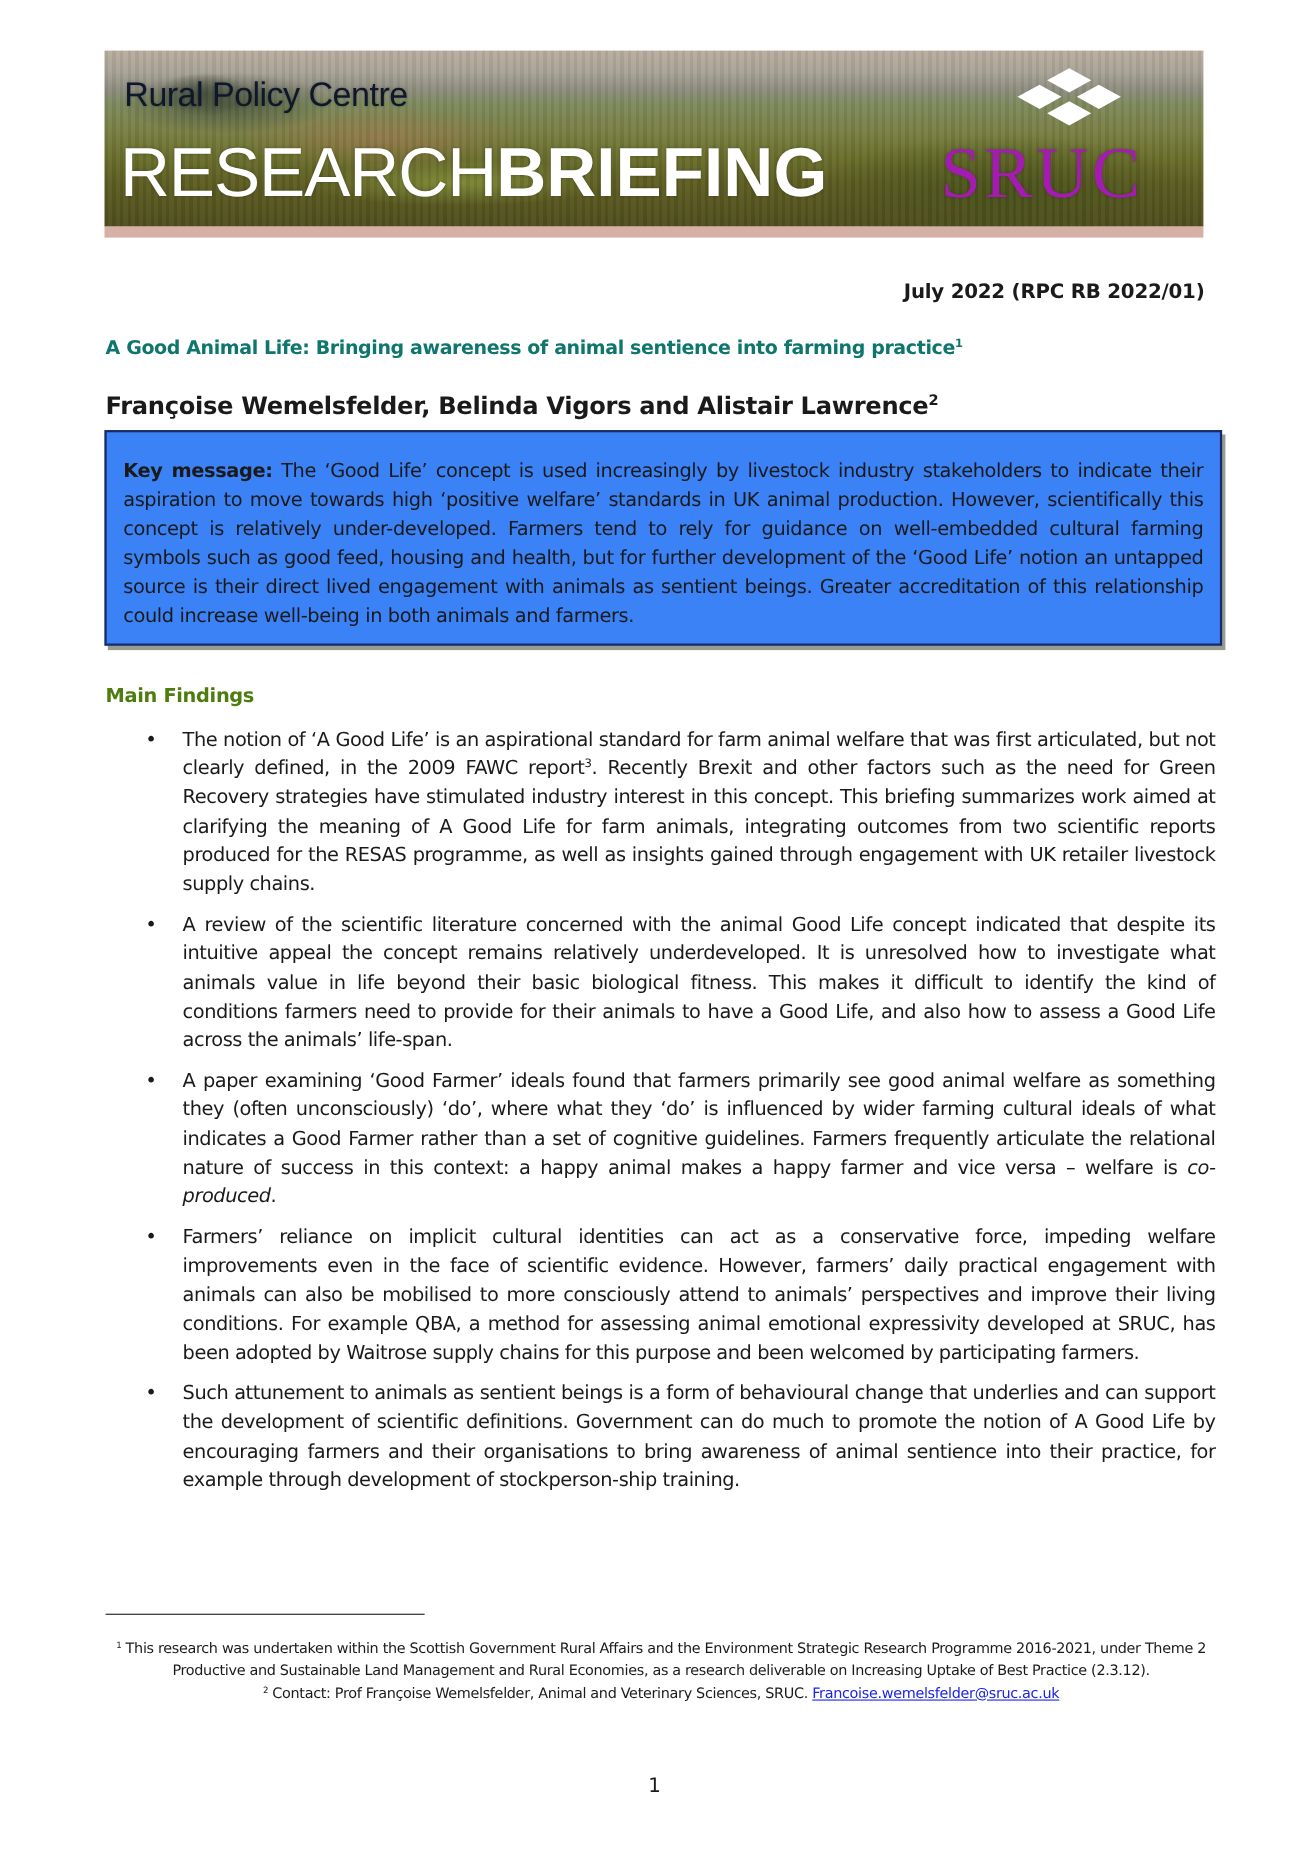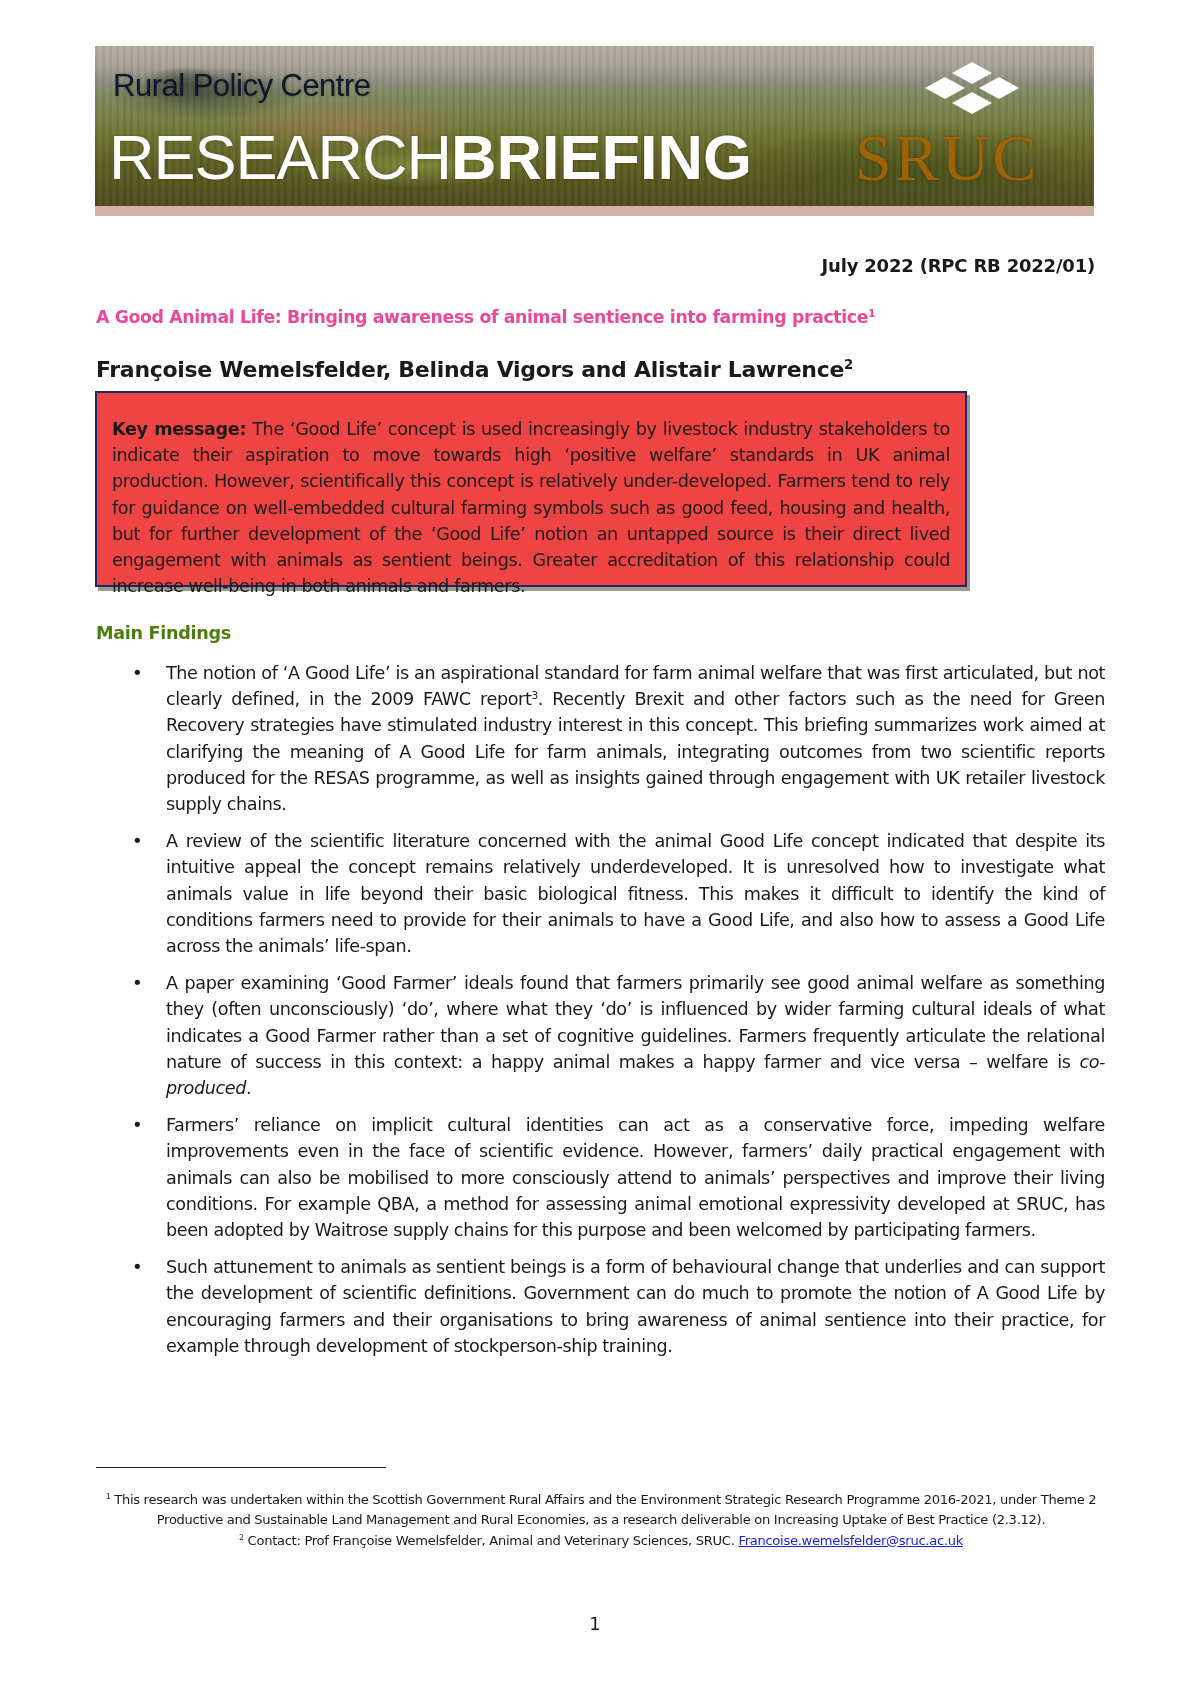--- a/index.html
+++ b/index.html
@@ -38,44 +38,44 @@
     .banner-title {
       position: absolute; left: 14px; top: 80px; white-space: nowrap;
       font-family: "Liberation Sans", sans-serif; font-size: 63px; line-height: 63px; color: #ffffff;
       text-shadow: 0 0 3px rgba(0,0,0,0.25);
       text-align: right;
     }
     .banner-title .light { font-weight: 400; letter-spacing: -1px; }
     .banner-title .bold { font-weight: 700; letter-spacing: 0px; }
     .banner-logo-text {
       position: absolute; left: 760px; top: 80px;
-      font-family: "Liberation Serif", serif; font-size: 66px; line-height: 63px; color: #a16207; letter-spacing: 3px;
+      font-family: "Liberation Serif", serif; font-size: 66px; line-height: 63px; color: #a21caf; letter-spacing: 3px;
       text-shadow: 0 0 3px rgba(0,0,0,0.25);
     }
     .banner-logo-mark { position: absolute; left: 822px; top: 14px; width: 110px; height: 62px; }
 
     
     .date-line {
       position: absolute; right: 95px; top: 255px;
       font-family: "DejaVu Sans", sans-serif; font-weight: 700; font-size: 18px; color: #1a1a1a; letter-spacing: -0.2px;
     }
     .doc-title {
       position: absolute; left: 96px; top: 307px;
-      font-family: "DejaVu Sans", sans-serif; font-weight: 700; font-size: 17.3px; color: #ec4899; letter-spacing: -0.35px;
+      font-family: "DejaVu Sans", sans-serif; font-weight: 700; font-size: 17.3px; color: #0f766e; letter-spacing: -0.35px;
     }
     .doc-authors {
       position: absolute; left: 96px; top: 357px;
       font-family: "DejaVu Sans", sans-serif; font-weight: 700; font-size: 22px; color: #1a1a1a; letter-spacing: -0.3px;
     }
     sup { font-size: 0.6em; vertical-align: 0.6em; line-height: 0; }
 
     
     .key-box {
-      position: absolute; left: 95px; top: 391px; width: 872px; height: 196px;
-      background: #ef4444; border: 2px solid #1c2a63;
+      position: absolute; left: 95px; top: 391px; width: 1016px; height: 196px;
+      background: #3b82f6; border: 2px solid #1c2a63;
       box-shadow: 3px 4px 0 #9a9a90;
       padding: 23px 15px 0 15px;
     }
     .key-text {
       font-family: "DejaVu Sans", sans-serif; font-size: 17.6px; line-height: 26.2px; color: #1a1a1a;
       text-align: justify; letter-spacing: -0.35px;
     }
     .key-text b { font-weight: 700; }
 
     

